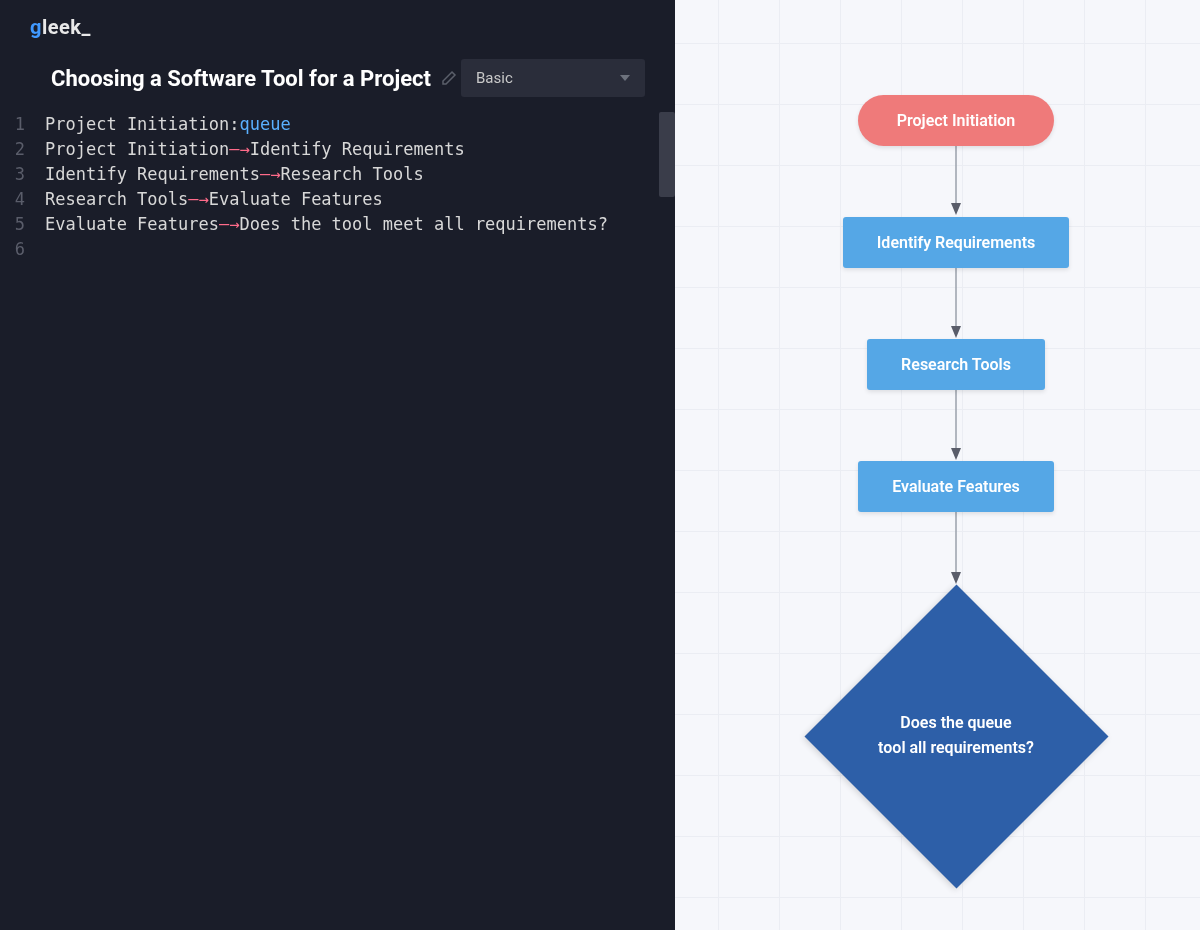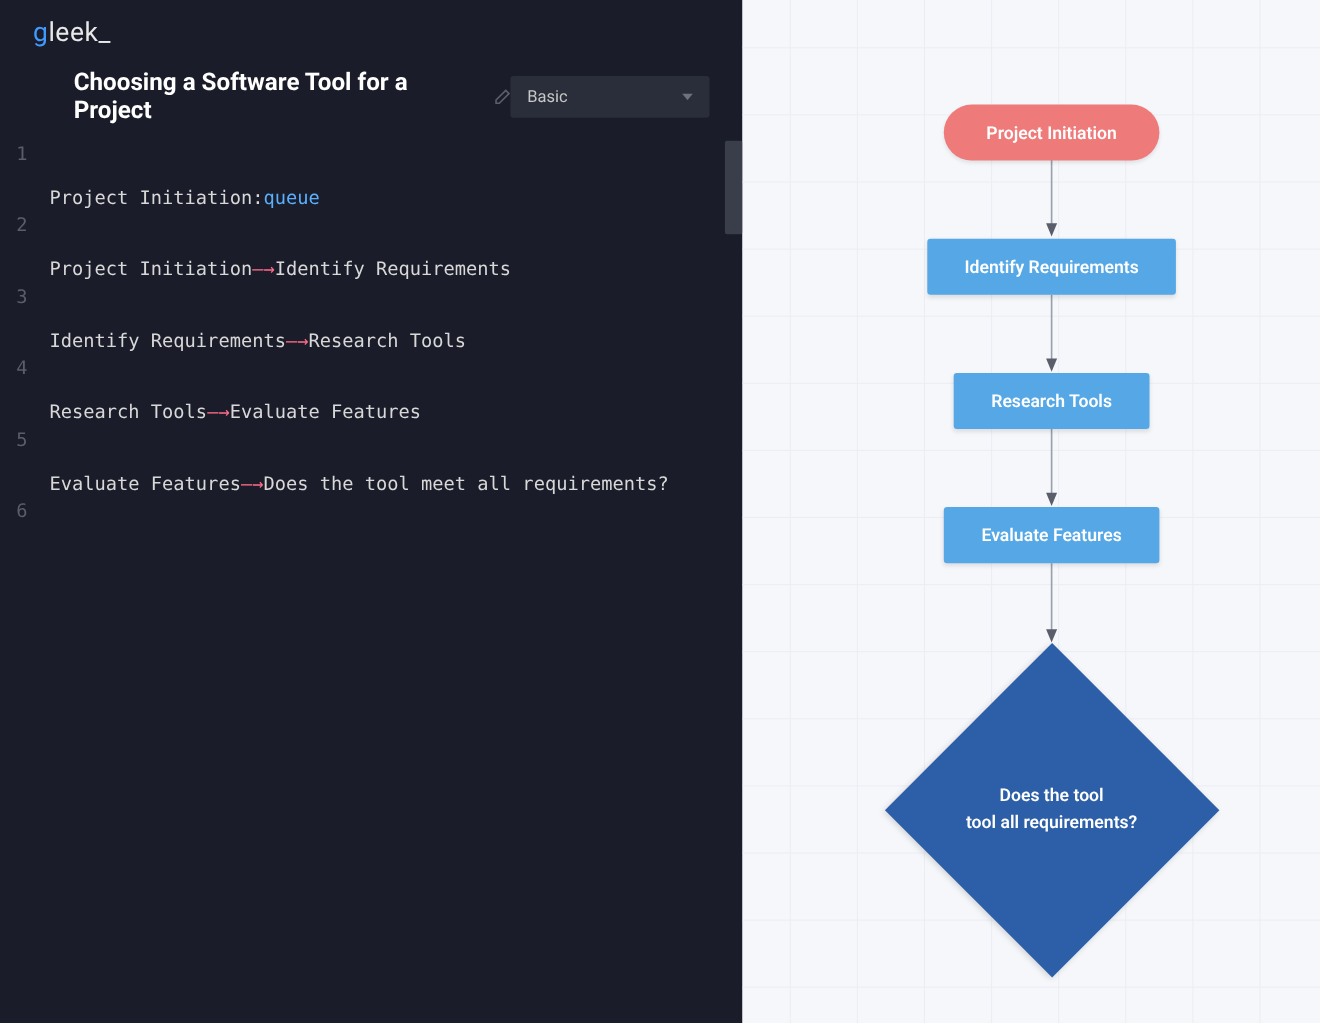--- a/index.html
+++ b/index.html
@@ -16,33 +16,33 @@
       color: #e8e8e8;
       display: flex;
       flex-direction: column;
     }
     .logo {
       padding: 15px 30px 10px 30px;
       display: flex;
       align-items: center;
     }
     .logo-text {
-      font-size: 24px;
-      font-weight: 400;
+      font-size: 20px;
+      font-weight: 700;
       color: #e8e8e8;
       letter-spacing: 0.5px;
     }
     .logo-g {
       color: #4099ff;
     }
     .header-row {
       display: flex;
       align-items: center;
       justify-content: space-between;
-      padding: 10px 30px 15px 67px;
+      padding: 10px 30px 15px 51px;
     }
     .title-wrap {
       display: flex;
       align-items: center;
       gap: 10px;
     }
     .page-title {
       font-size: 22px;
       font-weight: 700;
       color: #fff;
@@ -90,21 +90,20 @@
       padding-right: 20px;
       color: #5a5d6a;
       user-select: none;
       flex-shrink: 0;
     }
     .line-content {
       color: #d8d8d8;
       white-space: pre-wrap;
       flex: 1;
       padding-right: 20px;
-      margin-top: 40px;
     }
     .kw { color: #5ab0ff; }
     .arrow { color: #ff6b8a; }
     .scroll-indicator {
       position: absolute;
       right: 0;
       top: 0;
       width: 16px;
       height: 85px;
       background: #3a3d4a;
@@ -257,18 +256,18 @@
     <span>Research Tools</span>
   </div>
 
   <div class="flow-node node-rect node-step" style="left:183px;top:461px;width:196px;height:51px;">
     <span>Evaluate Features</span>
   </div>
 
   <div class="diamond-wrap" style="left:181px;top:636px;width:200px;height:200px;display:flex;align-items:center;justify-content:center;">
     <div class="diamond-shape"></div>
     <div class="diamond-text">
-      <span>Does the tool</span><br>
+      <span>Does the queue</span><br>
       <span>tool all requirements?</span>
     </div>
   </div>
 
 </div>
 
 </body></html>

